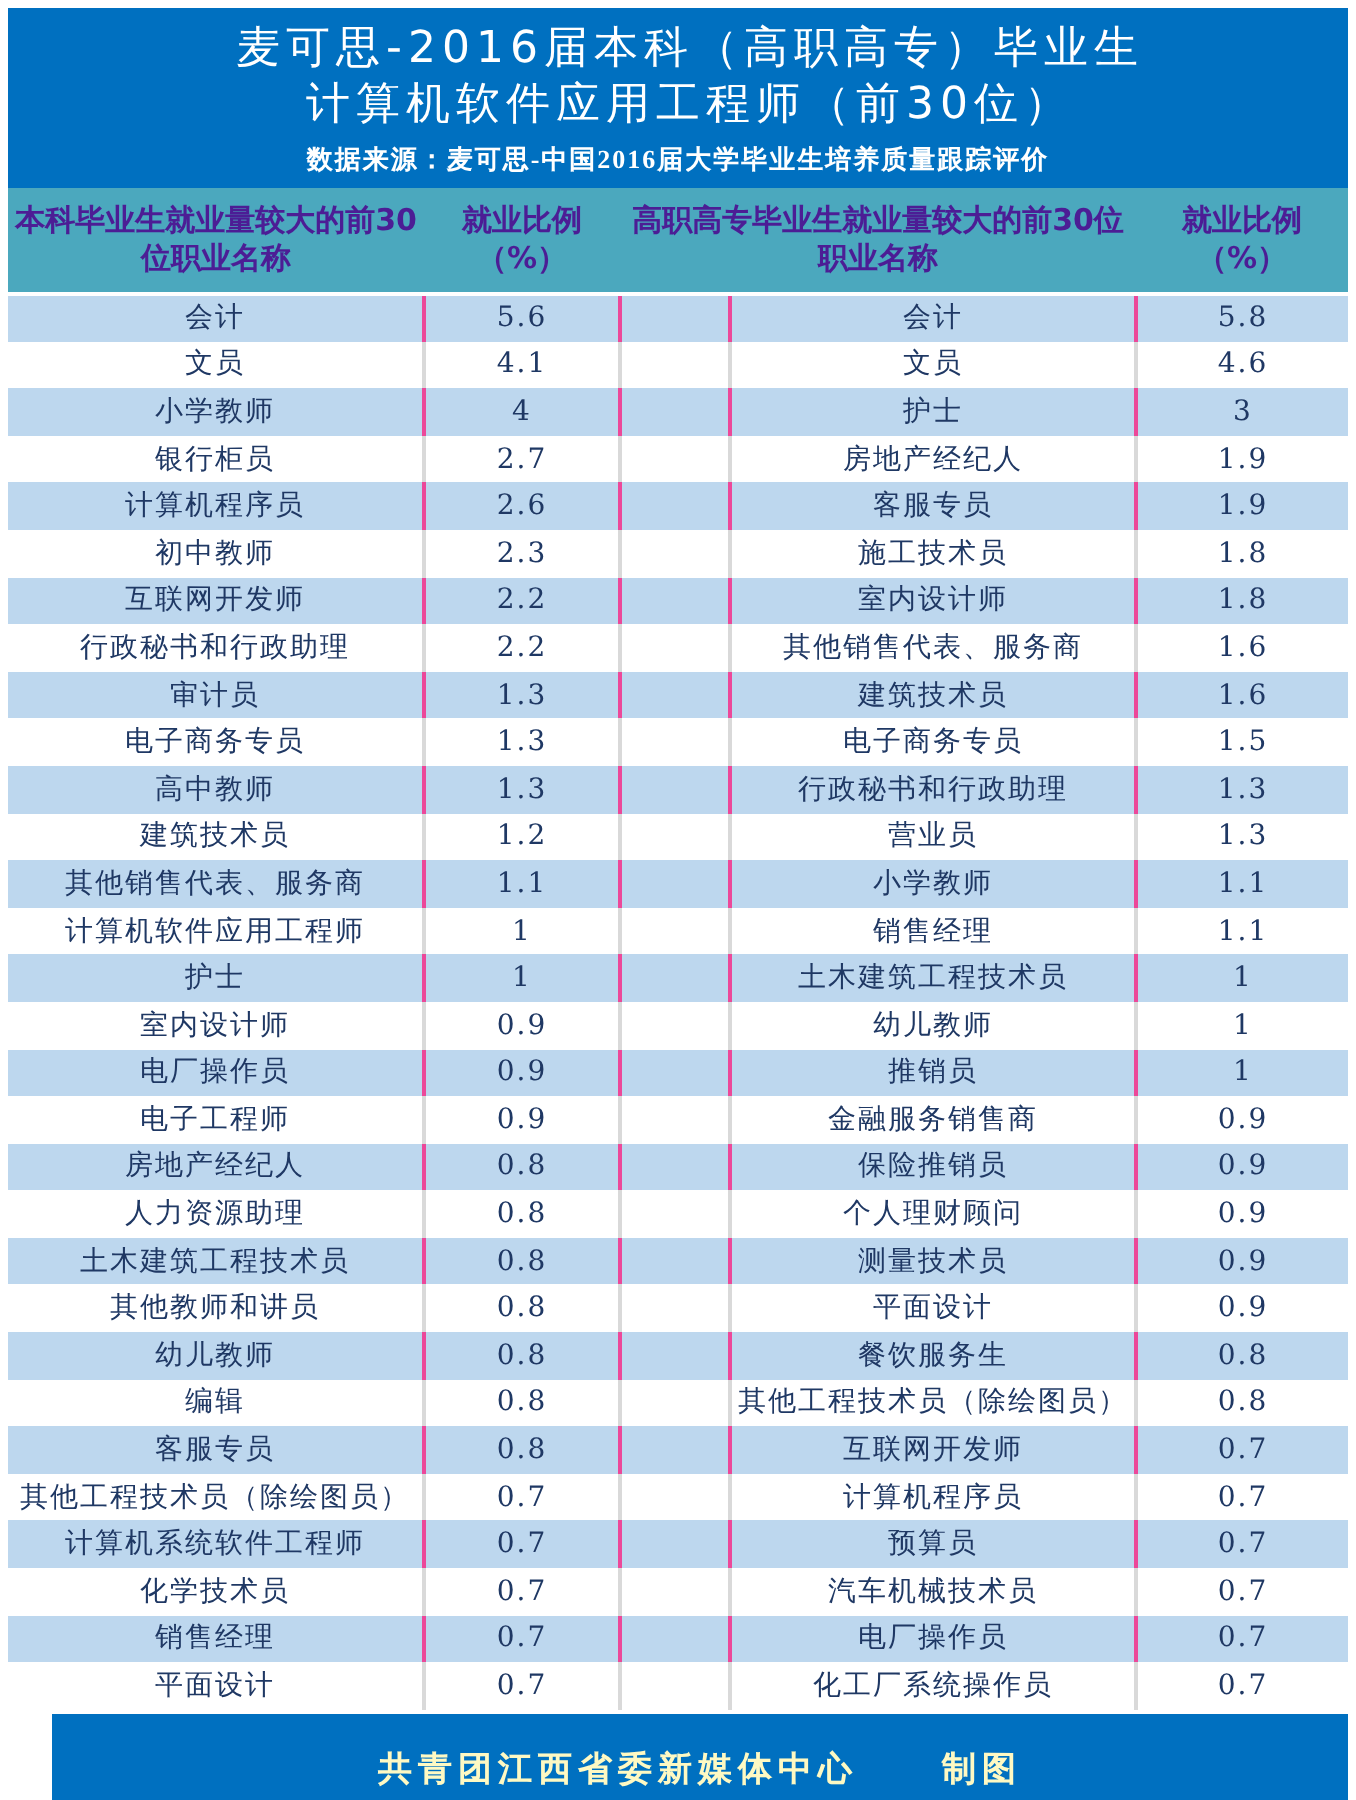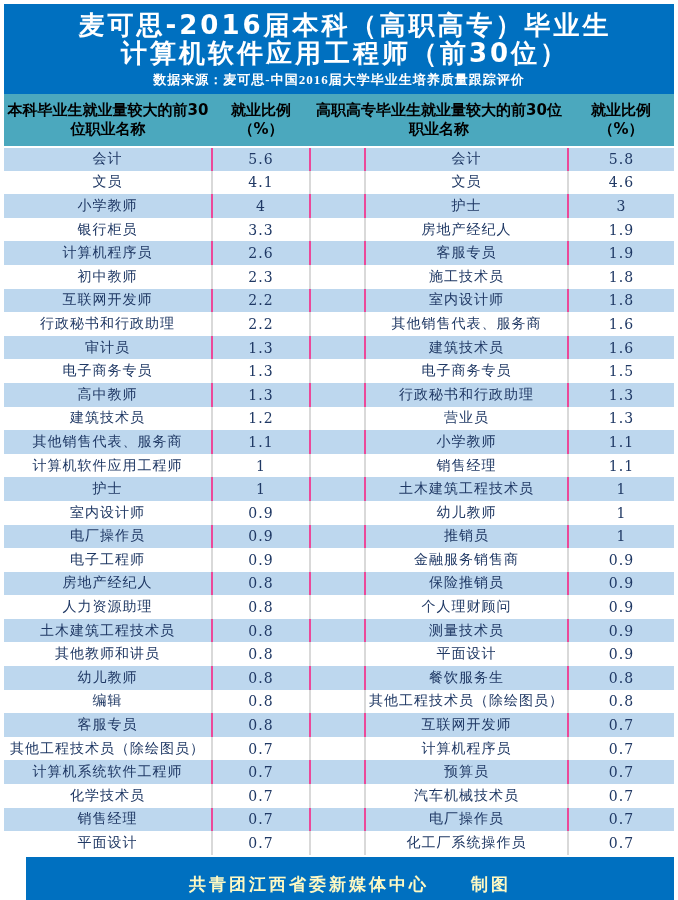--- a/index.html
+++ b/index.html
@@ -7,31 +7,31 @@
   body { font-family:"DejaVu Sans", sans-serif; }
   .page {
     width:678px; height:900px; background:#ffffff;
     padding:4px; position:relative;
   }
   .title-block {
     background:#0070C0; color:#ffffff; text-align:center;
     padding:7px 0 6px;
   }
   .title-line {
-    font-size:26px; font-weight:bold; letter-spacing:3px; line-height:28px;padding-left:12px;
+    font-size:22px; font-weight:normal; letter-spacing:3px; line-height:28px;padding-left:12px;
   }
   .source-note {
     font-size:13px; font-weight:bold; letter-spacing:1px;
     margin-top:5px; line-height:16px;font-family:Liberation Serif, serif;
   }
   table.occ-table {
     width:670px; border-collapse:collapse; table-layout:fixed;
   }
   thead th {
-    background:#4BA8BE; color:#000000; font-weight:bold;
+    background:#4BA8BE; color:#4c1d95; font-weight:bold;
     font-size:15px; line-height:19px; padding:7px 2px;
     border:none; border-bottom:2px solid #ffffff; 
   }
   tbody td {
     height:23.6px; font-size:14px; color:#1F3864; text-align:center;
     padding:0 2px; white-space:nowrap; overflow:hidden;
     font-family:"DejaVu Serif", serif; letter-spacing:1px;
   }
   tr.alt td { background:#BDD7EE; }
   tr.alt td + td { border-left:2px solid #ec4899;margin-top:44px; }
@@ -88,21 +88,21 @@
   </tr>
         <tr class="alt">
     <td>小学教师</td>
     <td>4</td>
     <td></td>
     <td>护士</td>
     <td>3</td>
   </tr>
         <tr class="plain">
     <td>银行柜员</td>
-    <td>3.3</td>
+    <td>2.7</td>
     <td></td>
     <td>房地产经纪人</td>
     <td>1.9</td>
   </tr>
         <tr class="alt">
     <td>计算机程序员</td>
     <td>2.6</td>
     <td></td>
     <td>客服专员</td>
     <td>1.9</td>

